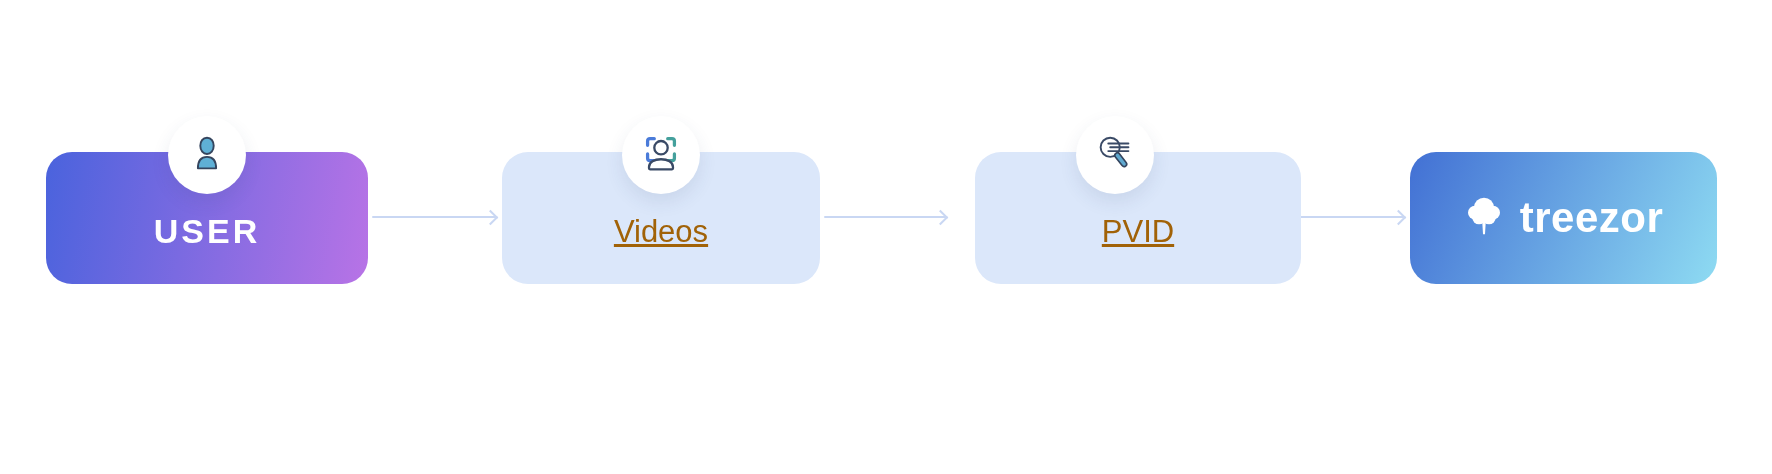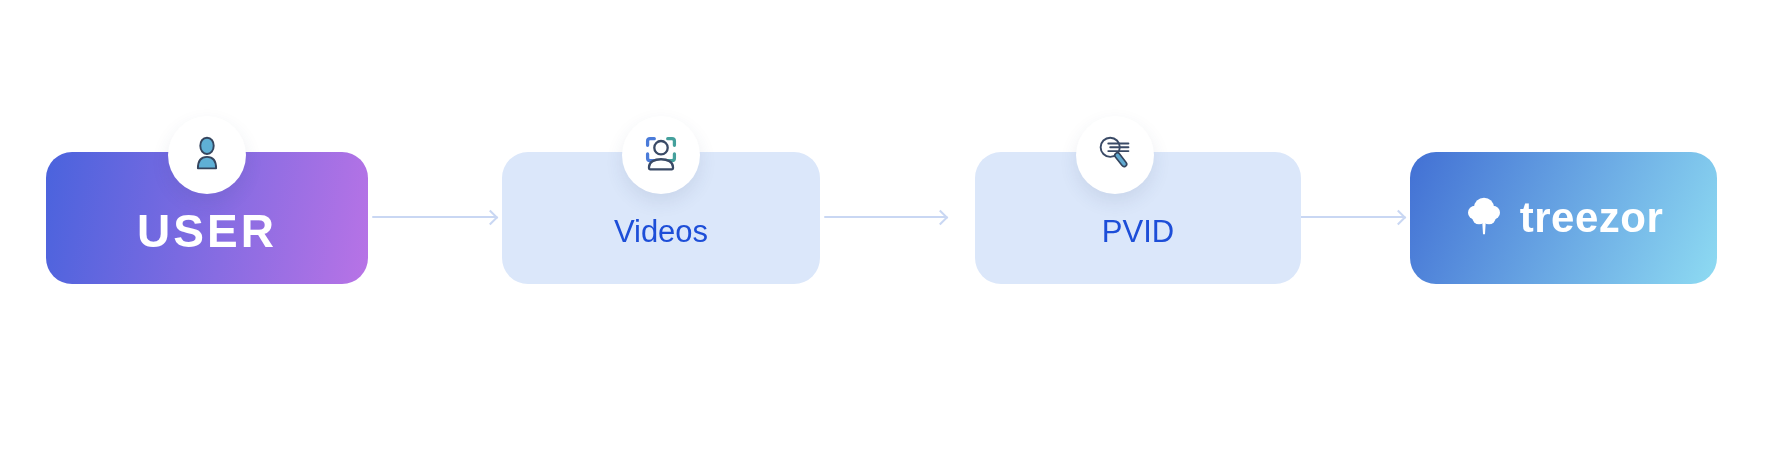--- a/index.html
+++ b/index.html
@@ -27,26 +27,26 @@
     background:#dbe7fa;
     padding-top:28px;
   }
   .node-videos{left:502px;width:318px;}
   .node-pvid{left:952px;width:326px;margin-left:23px;}
   .node-treezor{
     left:1410px;width:307px;
     background:linear-gradient(115deg,#4270d4 0%,#8edbf2 100%);
   }
   .user-label{
-    color:#ffffff;font-size:46px;font-weight:bold;
+    color:#ffffff;font-size:34px;font-weight:bold;
     letter-spacing:3px;line-height:1;
   }
   .light-label{
-    color:#1d4ed8;font-size:31px;font-weight:500;
-    line-height:42px;text-align:left;white-space:nowrap;
+    color:#a16207;font-size:31px;font-weight:500;
+    line-height:42px;text-align:left;white-space:nowrap;text-decoration:underline;
   }
   .badge{
     position:absolute;top:116px;
     width:78px;height:78px;border-radius:50%;
     background:#ffffff;
     box-shadow:0 8px 18px rgba(50,70,110,0.10);
     display:flex;align-items:center;justify-content:center;
   }
   .badge-user{left:168px;}
   .badge-videos{left:622px;}

